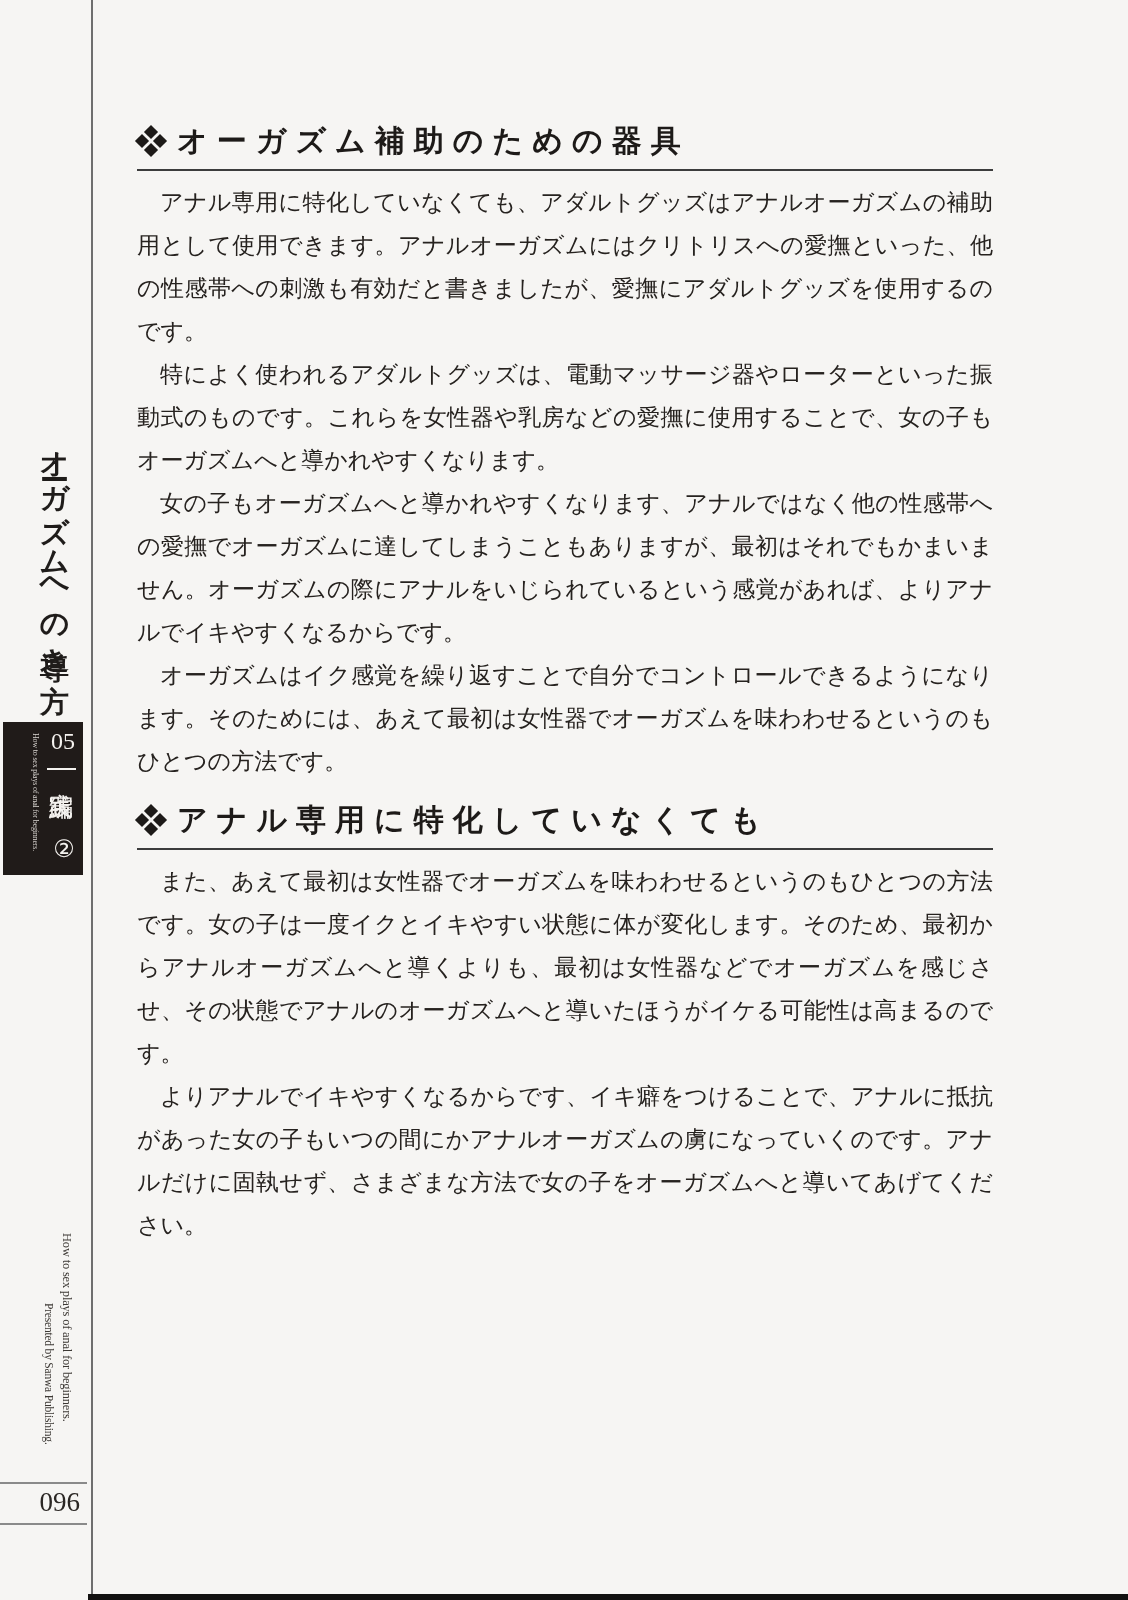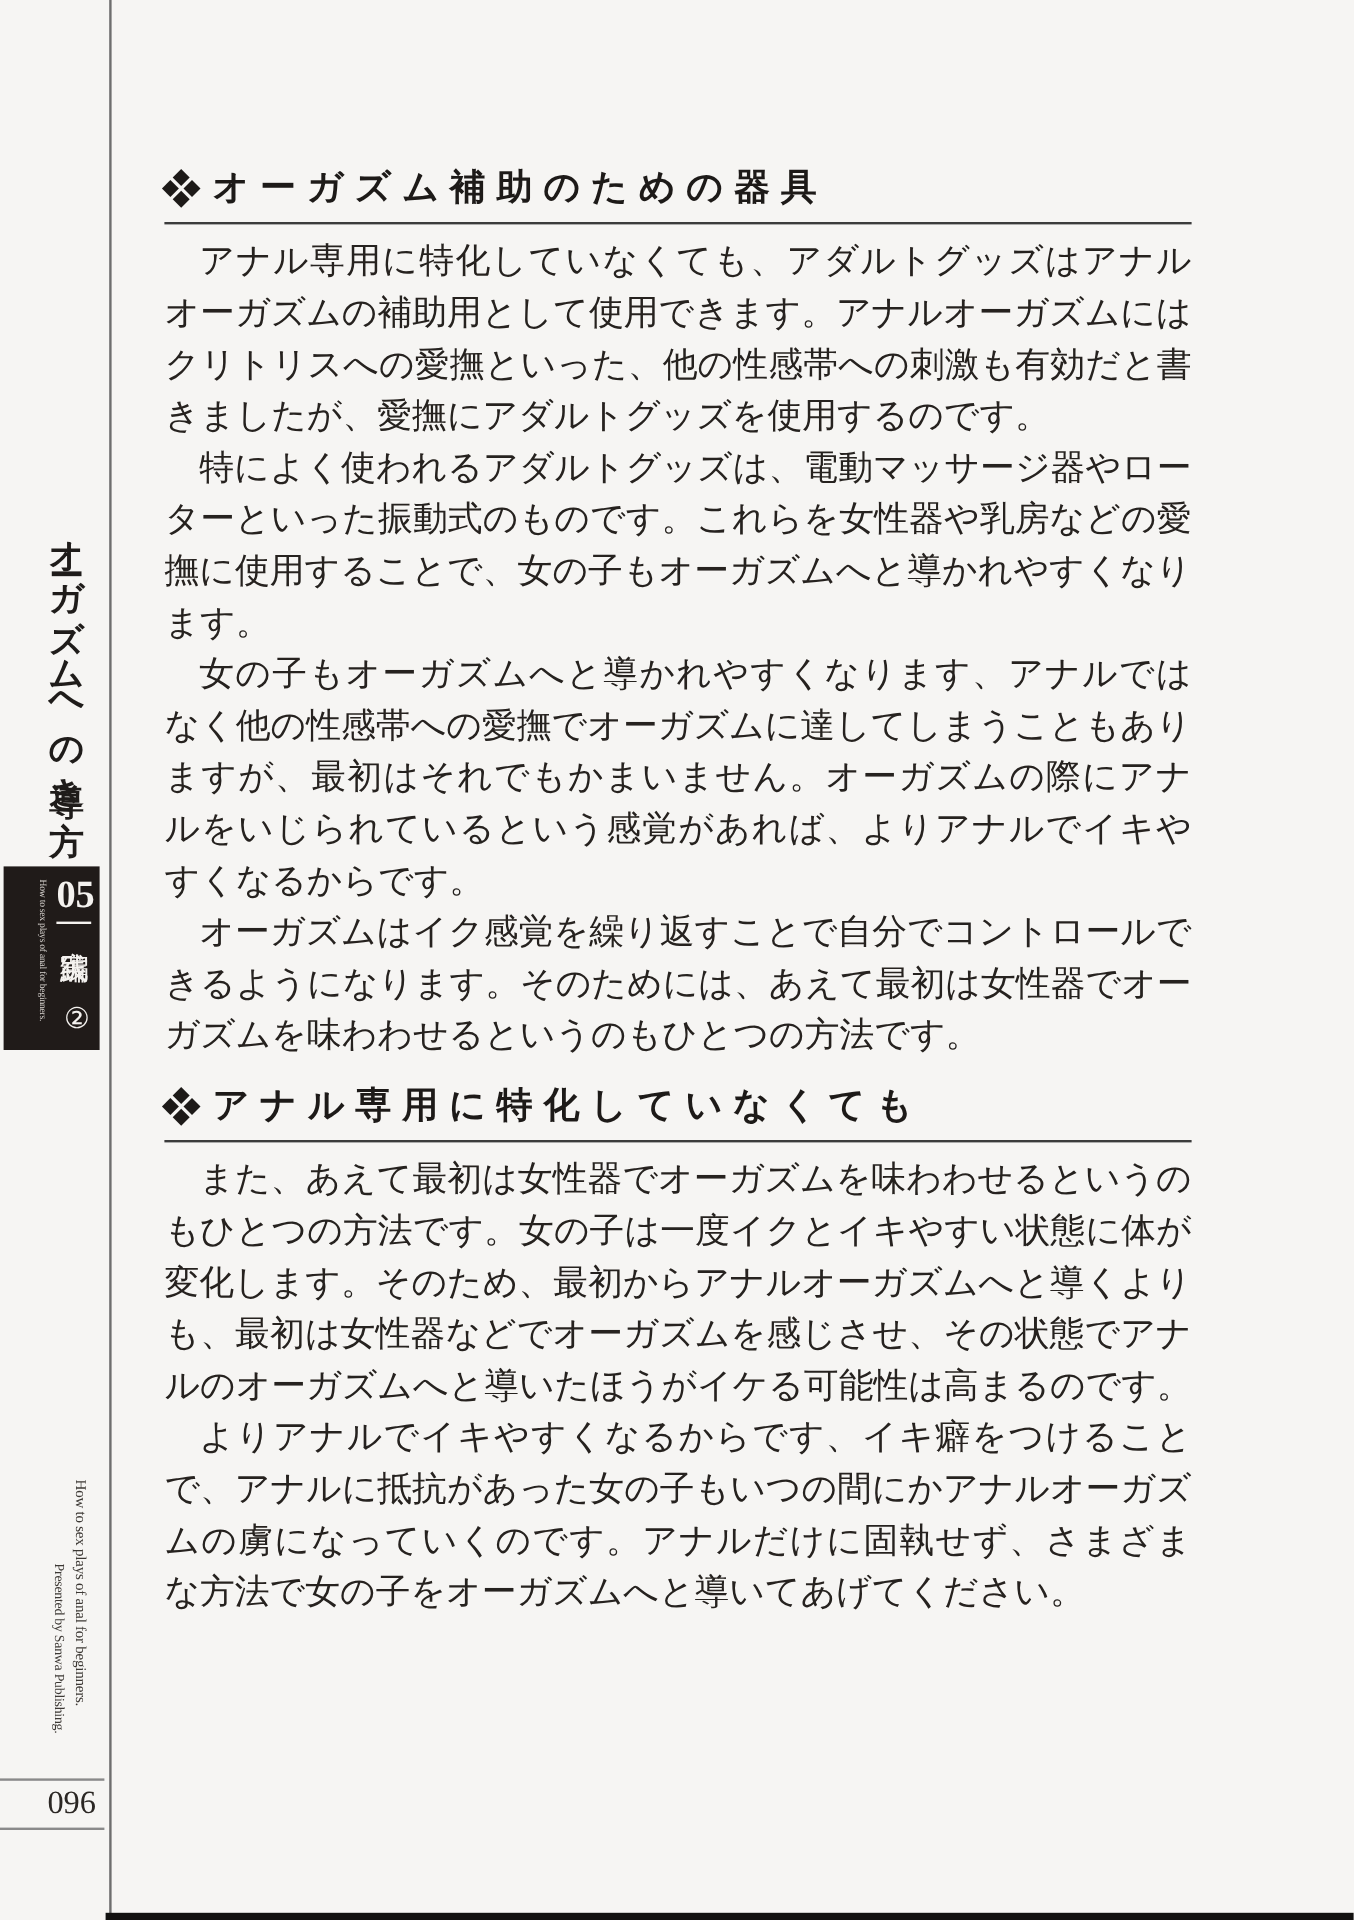--- a/index.html
+++ b/index.html
@@ -20,21 +20,21 @@
     position:absolute;left:3px;top:722px;width:80px;height:153px;
     background:#201b19;color:#f4f2ef;overflow:hidden;
   }
   .badge-caption{
     position:absolute;left:28px;top:11px;height:136px;
     writing-mode:vertical-rl;font-family:"Liberation Serif",serif;
     font-size:8px;letter-spacing:-0.2px;white-space:nowrap;color:#d8d4d0;
   }
   .badge-number{
     position:absolute;left:42px;top:6px;width:36px;text-align:center;
-    font-family:"Liberation Serif",serif;font-size:32px;line-height:1.1;font-weight:bold;
+    font-family:"Liberation Serif",serif;font-size:24px;line-height:1.1;
   }
   .badge-line{position:absolute;left:44px;top:46px;width:29px;height:2px;background:#f4f2ef;}
   .badge-label{
     position:absolute;left:46px;top:52px;height:76px;
     writing-mode:vertical-rl;font-family:serif;
     font-size:24px;line-height:1;letter-spacing:1px;
   }
   .badge-circled{
     position:absolute;left:46px;top:115px;width:30px;text-align:center;
     font-family:"DejaVu Sans",sans-serif;font-size:24px;line-height:1;
@@ -51,21 +51,21 @@
   }
   .pageno-box{position:absolute;left:0;top:1482px;width:87px;}
   .pageno-line-top{position:absolute;left:0;top:0;width:87px;height:2px;background:#8a8a8a;}
   .pageno-line-bottom{position:absolute;left:0;top:41px;width:87px;height:2px;background:#8a8a8a;}
   .pageno{
     position:absolute;left:0;top:5px;width:80px;text-align:right;
     font-family:Liberation Serif, serif;font-size:27px;color:#2b2724;
   }
   .bottom-strip{position:absolute;left:88px;top:1594px;width:1040px;height:6px;background:#121110;}
   
-  .content{position:absolute;left:137px;top:140px;width:856px;}
+  .content{position:absolute;left:137px;top:124px;width:856px;}
   .section-heading{
     display:flex;align-items:center;gap:12px;
     padding-bottom:11px;border-bottom:2px solid #3c3c3c;
     margin:0;
   }
   .section-heading + p{margin-top:10px;}
   .heading-text{
     font-size:30px;font-weight:bold;letter-spacing:9px;line-height:34px;
     font-family:sans-serif;color:#1d1a18;white-space:nowrap;
   }
@@ -73,21 +73,21 @@
   .diamond-marker{position:relative;width:28px;height:28px;flex:0 0 28px;display:inline-block;}
   .diamond-marker i{
     position:absolute;width:10px;height:10px;background:#1d1a18;
     transform:rotate(45deg);
   }
   .diamond-marker i.d-top{left:9px;top:0;}
   .diamond-marker i.d-left{left:0;top:9px;}
   .diamond-marker i.d-right{left:18px;top:9px;}
   .diamond-marker i.d-bottom{left:9px;top:18px;}
   .body-para{
-    margin:0;font-size:29px;line-height:43px;
+    margin:0;font-size:23px;line-height:43px;
     text-align:justify;text-indent:1em;color:#26221f;
     font-family:sans-serif;
   }
 </style>
 </head>
 <body>
 
 <div class="v-rule"></div>
 
 <div class="chapter-title">オーガズムへの導き方</div>

